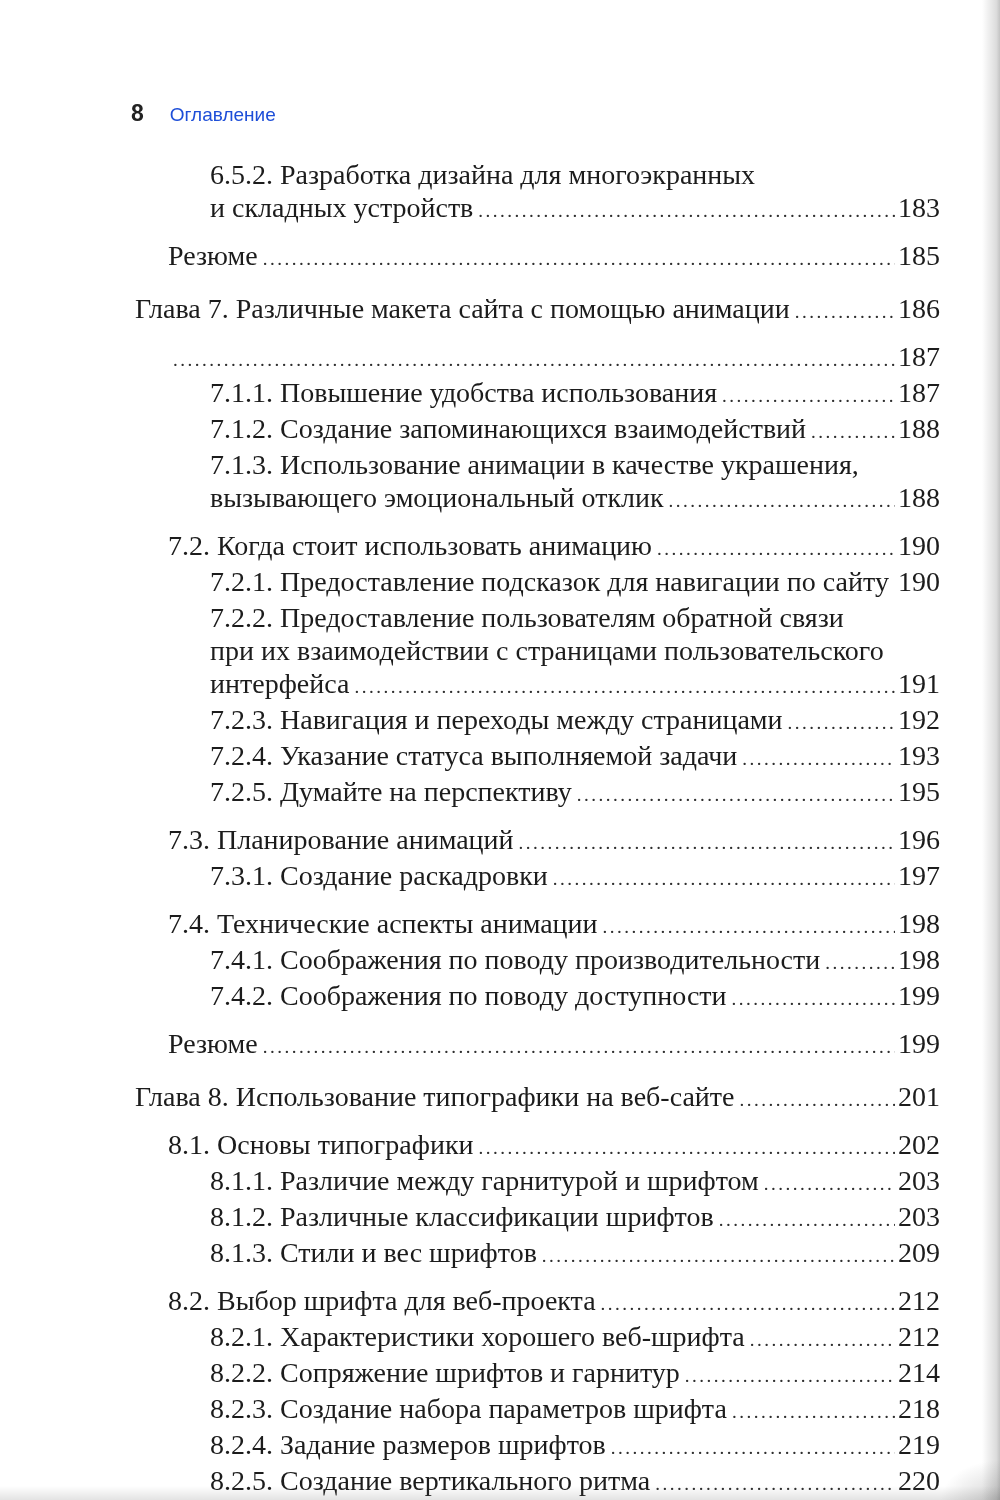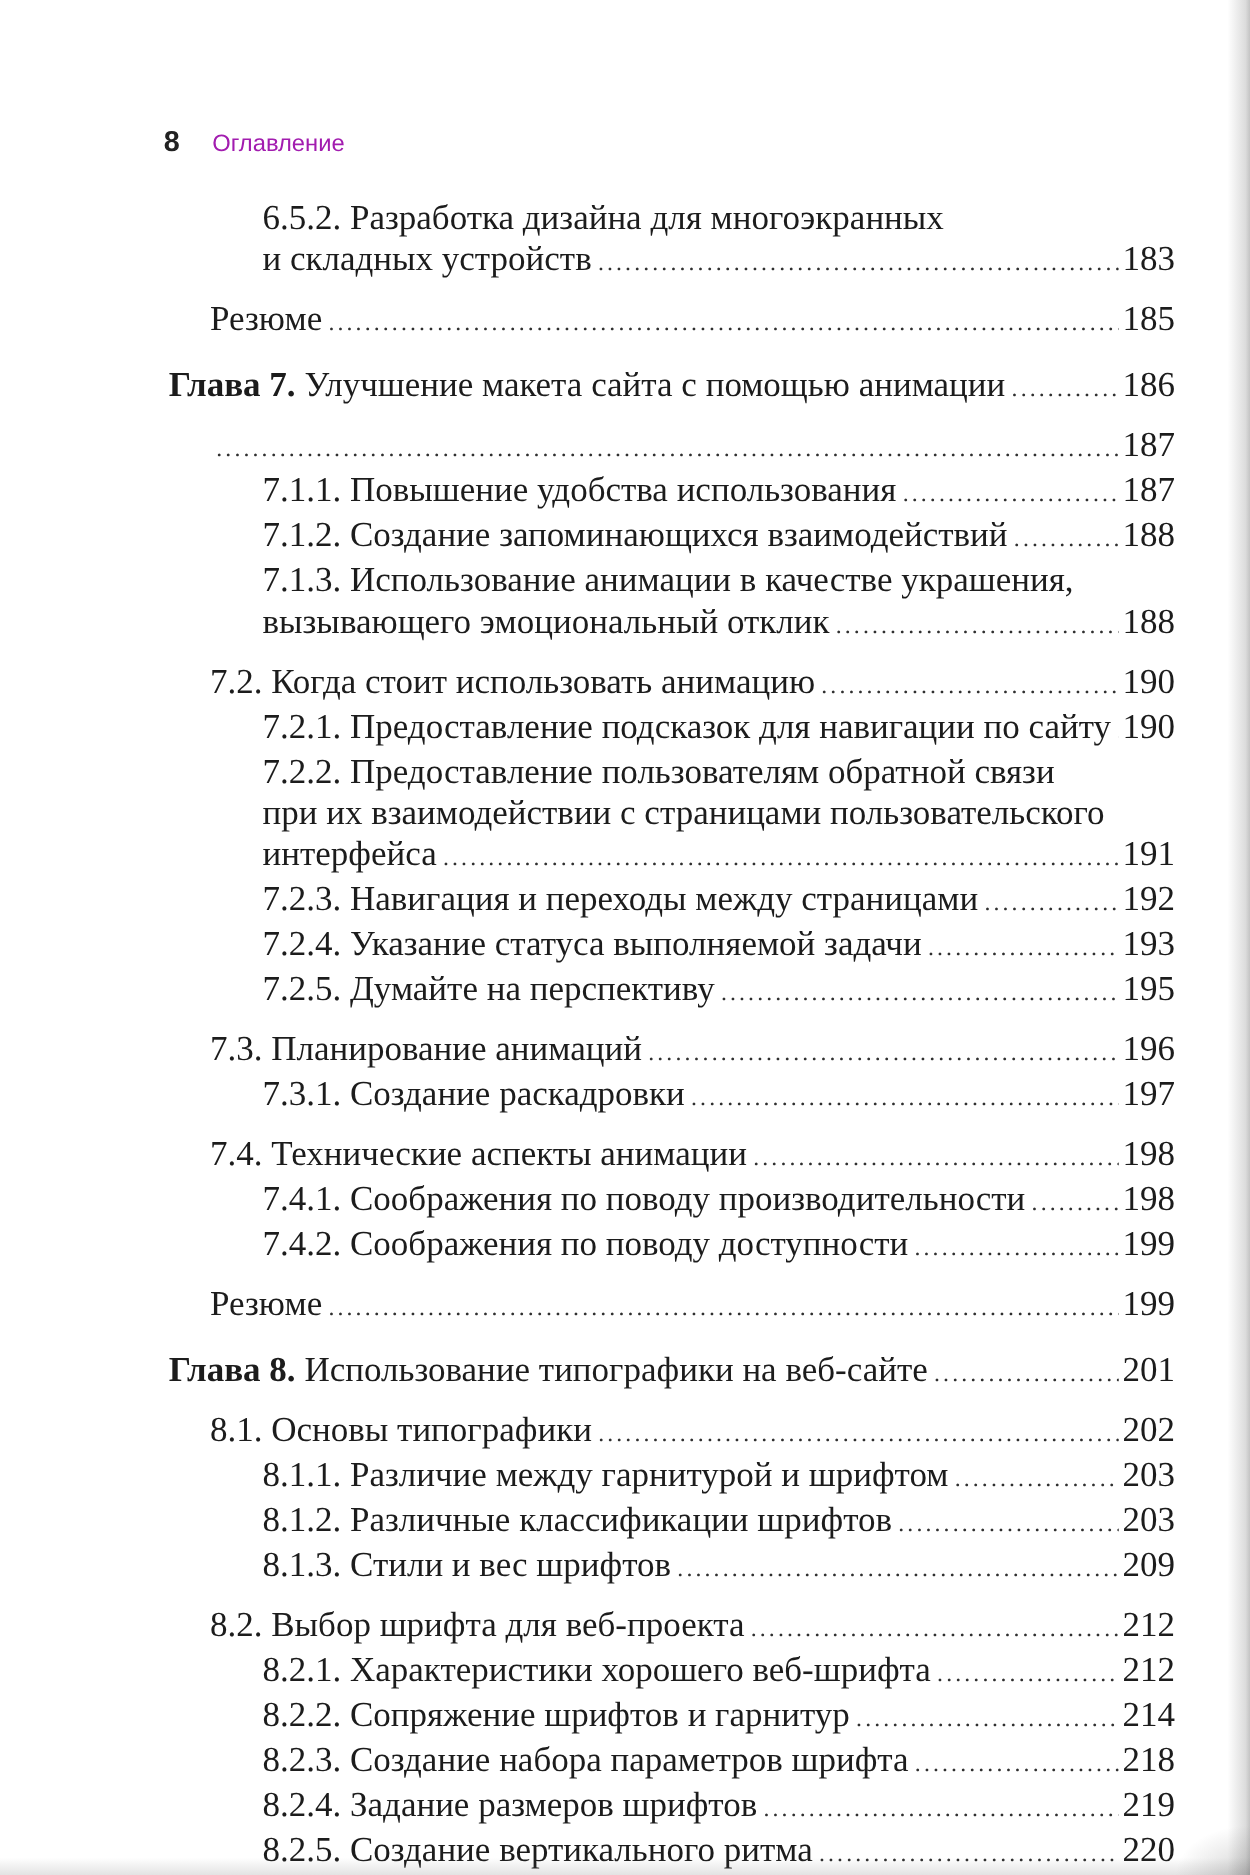--- a/index.html
+++ b/index.html
@@ -17,36 +17,36 @@
   .page-header {
     position: absolute;
     top: 100px;
     left: 131px;
     display: flex;
     align-items: baseline;
     gap: 26px;
     font-family: "Liberation Sans", "DejaVu Sans", sans-serif;
   }
   .folio { font-size: 23px; font-weight: bold; color: #222; }
-  .running-title { font-size: 19px; color: #a21caf; }
+  .running-title { font-size: 19px; color: #1d4ed8; }
 
   
   .toc {
     position: absolute;
     top: 158px;
     left: 135px;
     right: 60px;
     font-size: 28px;
     line-height: 33px;
   }
   .toc-entry.gap-before { margin-top: 17px; }
   .toc-entry.level-1 { padding-left: 33px; margin-top: 12px; }
   .toc-entry.level-2 { padding-left: 75px; }
   .toc-line { display: flex; align-items: baseline; }
-  .chapter-prefix { font-weight: bold; margin-right: 7px; white-space: nowrap; }
+  .chapter-prefix { font-weight: normal; margin-right: 7px; white-space: nowrap; }
   .toc-text { white-space: nowrap; }
   .leader {
     flex: 1 1 auto;
     overflow: hidden;
     white-space: nowrap;
     margin-left: 5px;
     margin-right: 3px;
     color: #2f2f2f;
   }
   .leader::after {
@@ -97,21 +97,21 @@
       <div class="toc-entry level-1">
         <div class="toc-line">
           <span class="toc-text">Резюме</span>
           <span class="leader"></span>
           <span class="pagenum">185</span>
         </div>
       </div>
       <div class="toc-entry level-0 gap-before">
         <div class="toc-line">
           <span class="chapter-prefix">Глава 7.</span>
-          <span class="toc-text">Улучшение макета сайта с помощью анимации</span>
+          <span class="toc-text">Различные макета сайта с помощью анимации</span>
           <span class="leader"></span>
           <span class="pagenum">186</span>
         </div>
       </div>
       <div class="toc-entry level-1">
         <div class="toc-line">
           <span class="leader"></span>
           <span class="pagenum">187</span>
         </div>
       </div>

